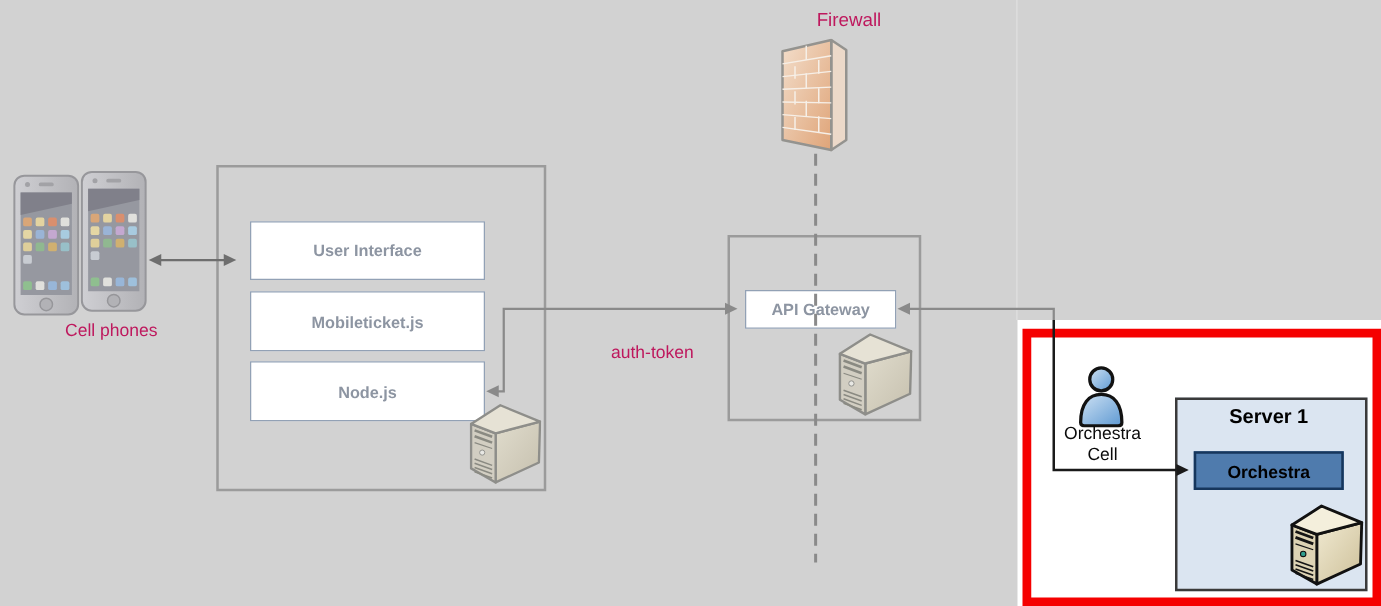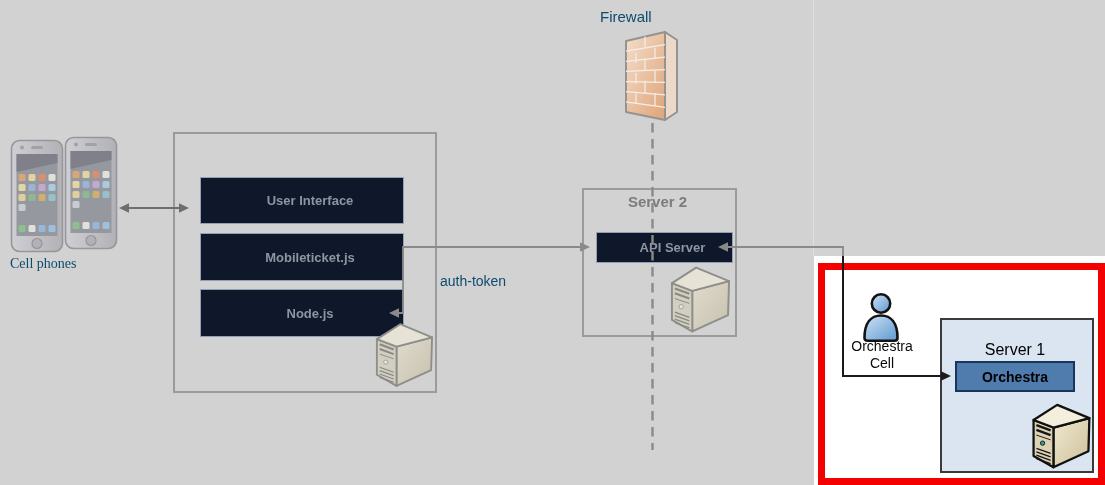--- a/index.html
+++ b/index.html
@@ -6,29 +6,29 @@
   #canvas{
     position:relative; width:1105px; height:485px; overflow:hidden;
     background:#d2d2d2;
     font-family:"Liberation Sans", sans-serif;
   }
   .abs{position:absolute;}
   
   .outer-box{border:2px solid #9b9b9b;}
   .outer-title{font-weight:bold;font-size:15px;color:#7c7c7c;text-align:center;width:100%;}
   .inner-box{
-    background:#0f172a;border:1px solid #92a1b5;color:#8d95a2;
-    font-weight:bold;font-size:13px;display:flex;align-items:center;justify-content:center;padding-left:16px;
+    background:#ffffff;border:1px solid #92a1b5;color:#8d95a2;
+    font-weight:bold;font-size:13px;display:flex;align-items:center;justify-content:center;
   }
-  .grey-label{font-size:14px;color:#0c4a6e;text-align:left;}
+  .grey-label{font-size:14px;color:#be185d;text-align:right;}
   
   #highlight-region{background:#ffffff;}
   #seam-line{width:1px;background:#dfdfdf;}
   #server1-box{background:#dbe5f1;border:2px solid #3a3a3a;}
-  #server1-title{font-weight:normal;font-size:16px;color:#000;text-align:center;width:100%;margin-top:16px;}
+  #server1-title{font-weight:bold;font-size:16px;color:#000;text-align:center;width:100%;}
   #orchestra-box{
     background:#4f7bad;border:2px solid #16365c;color:#000;
     font-weight:bold;font-size:14px;display:flex;align-items:center;justify-content:center;
   }
   #orchestra-user-label{font-size:14px;color:#0a0a0a;text-align:center;line-height:17px;}
   #highlight-border{border:7px solid #f50000;box-sizing:border-box;}
   #overlay{pointer-events:none;}
 </style>
 </head>
 <body>
@@ -93,21 +93,21 @@
       <rect x="38.5" y="55" width="7" height="7" rx="1.5" fill="#98c0c8"></rect>
       <rect x="8.5" y="65" width="7" height="7" rx="1.5" fill="#c8ccd2"></rect>
       <rect x="8.5" y="86" width="7" height="7" rx="1.5" fill="#8fbf8f"></rect>
       <rect x="18.5" y="86" width="7" height="7" rx="1.5" fill="#e0e0dc"></rect>
       <rect x="28.5" y="86" width="7" height="7" rx="1.5" fill="#98b6d8"></rect>
       <rect x="38.5" y="86" width="7" height="7" rx="1.5" fill="#9ec0dc"></rect>
     </g>
     <circle cx="27" cy="104.5" r="5" fill="#b2b2b6" stroke="#96969a" stroke-width="1.2"></circle>
   </svg>
 
-  <div class="abs grey-label" style="left:10px;top:256px;width:116px;font-family:Liberation Serif, serif;">Cell phones</div>
+  <div class="abs grey-label" style="left:10px;top:256px;width:116px;">Cell phones</div>
 
   <div class="abs outer-box" style="left:173px;top:132px;width:260px;height:257px;"></div>
 
   <div class="abs inner-box" style="left:200px;top:177px;width:186px;height:45px;">User Interface</div>
   <div class="abs inner-box" style="left:200px;top:289px;width:186px;height:46px;">Node.js</div>
   <div class="abs inner-box" style="left:200px;top:233px;width:186px;height:46px;">Mobileticket.js</div>
 
   <svg class="abs" style="left:375px;top:321px;" width="58" height="70" viewBox="0 0 62 74">
     <defs>
       <linearGradient id="srf1" x1="0" y1="0" x2="1" y2="1">
@@ -154,22 +154,21 @@
       <line x1="21" y1="27.5" x2="21" y2="39.5"></line>
       <line x1="12" y1="42" x2="12" y2="52.5"></line>
       <line x1="31" y1="39.5" x2="31" y2="51.5"></line>
       <line x1="21" y1="49.5" x2="21" y2="62"></line>
       <line x1="12" y1="62.5" x2="12" y2="73"></line>
       <line x1="31" y1="62" x2="31" y2="74.5"></line>
     </g>
   </svg>
 
   <div class="abs outer-box" style="left:582px;top:188px;width:151px;height:145px;"></div>
-  <div class="abs outer-title" style="left:582px;top:193px;width:151px;">Server 2</div>
-  <div class="abs inner-box" style="left:596px;top:232px;width:119px;height:29px;">API Server</div>
+  <div class="abs inner-box" style="left:596px;top:232px;width:119px;height:29px;">API Gateway</div>
 
   <svg class="abs" style="left:670px;top:264px;" width="60" height="73" viewBox="0 0 62 74">
     <polygon points="23,27 61,17 60,52 23,69" fill="url(#srf1)" stroke="#8e8e8a" stroke-width="2" stroke-linejoin="round"></polygon>
     <polygon points="2,19 23,27 23,69 2,57" fill="#d2cec2" stroke="#8e8e8a" stroke-width="2" stroke-linejoin="round"></polygon>
     <polygon points="2,19 27,3 61,17 23,27" fill="#e6e2d5" stroke="#8e8e8a" stroke-width="2" stroke-linejoin="round"></polygon>
     <line x1="5" y1="24.5" x2="20" y2="30" stroke="#8a8a82" stroke-width="2.2"></line>
     <line x1="5" y1="29.5" x2="20" y2="35" stroke="#8a8a82" stroke-width="2.2"></line>
     <line x1="5" y1="35" x2="20" y2="40" stroke="#8a8a82" stroke-width="1"></line>
     <circle cx="11.5" cy="43.5" r="2.2" fill="#e8e8e4" stroke="#8e8e8a" stroke-width="0.8"></circle>
     <line x1="5" y1="49" x2="20" y2="54.4" stroke="#8a8a82" stroke-width="1.3"></line>

